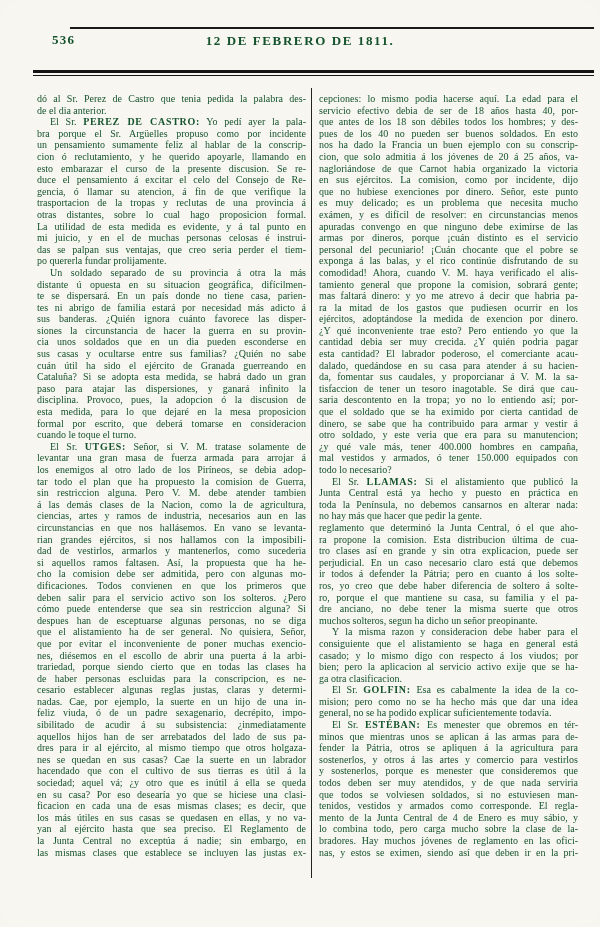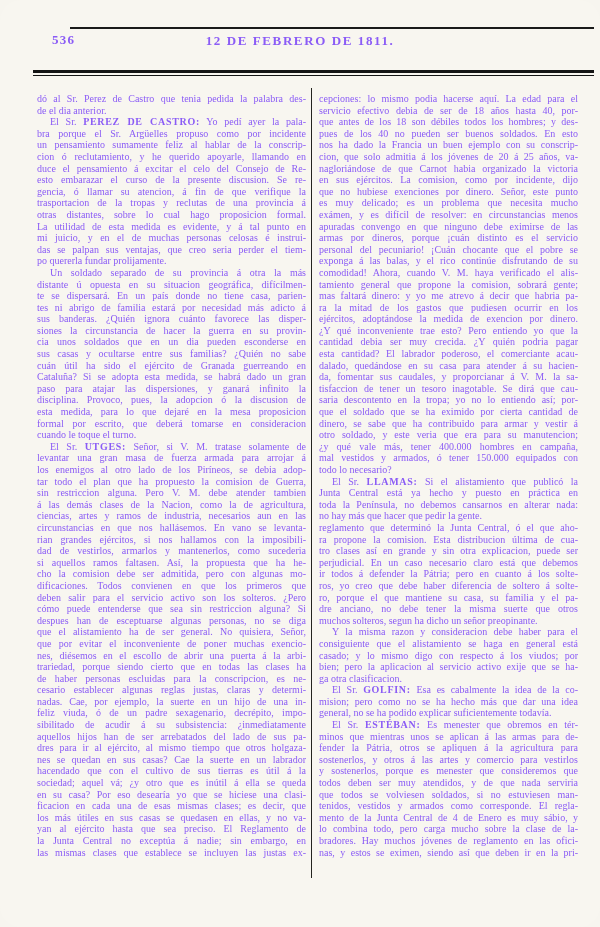--- a/index.html
+++ b/index.html
@@ -1,18 +1,18 @@
 <!DOCTYPE html>
 <html><head>
 <meta charset="utf-8">
 <style>
   html,body { margin:0; padding:0; }
   body { width:600px; height:927px; background:#f7f5ef; }
   .page { position:relative; width:600px; height:927px; background:#f8f6f0;
-          font-family:"Liberation Serif", serif; color:#8b5cf6; overflow:hidden;border-radius:21px; }
+          font-family:"Liberation Serif", serif; color:#14532d; overflow:hidden;border-radius:21px; }
   .top-rule { position:absolute; left:70px; top:27px; width:524px; height:2px; background:#1a1a1a; }
   .pagenum { position:absolute; left:52px; top:32px; font-size:13px; font-weight:bold; letter-spacing:1.2px; }
   .date-heading { position:absolute; left:0; right:0; top:33px; text-align:center;
                   font-size:13px; font-weight:bold; letter-spacing:1.6px; }
   .double-rule { position:absolute; left:33px; top:70px; width:561px; }
   .double-rule .thick { height:3px; background:#151515; }
   .double-rule .thin  { margin-top:2px; height:1px; background:#151515; }
   .divider { position:absolute; left:311px; top:88px; width:1px; height:790px; background:#24241f; }
   .col { position:absolute; top:93px; font-size:10px; line-height:11.6px; }
   .col-left  { left:37px;  width:269px; }
@@ -36,22 +36,22 @@
     <div class="thick"></div>
     <div class="thin"></div>
   </div>
   <div class="col col-left">
       <div class="line"><span>dó al Sr. Perez de Castro que tenia pedida la palabra des-</span></div>
       <div class="line last"><span>de el dia anterior.</span></div>
       <div class="line indent"><span>El Sr. </span><b>PEREZ DE CASTRO:</b><span> Yo pedí ayer la pala-</span></div>
       <div class="line"><span>bra porque el Sr. Argüelles propuso como por incidente</span></div>
       <div class="line"><span>un pensamiento sumamente feliz al hablar de la conscrip-</span></div>
       <div class="line"><span>cion ó reclutamiento, y he querido apoyarle, llamando en</span></div>
+      <div class="line"><span>esto embarazar el curso de la presente discusion. Se re-</span></div>
       <div class="line"><span>duce el pensamiento á excitar el celo del Consejo de Re-</span></div>
-      <div class="line"><span>esto embarazar el curso de la presente discusion. Se re-</span></div>
       <div class="line"><span>gencia, ó llamar su atencion, á fin de que verifique la</span></div>
       <div class="line"><span>trasportacion de la tropas y reclutas de una provincia á</span></div>
       <div class="line"><span>otras distantes, sobre lo cual hago proposicion formal.</span></div>
       <div class="line"><span>La utilidad de esta medida es evidente, y á tal punto en</span></div>
       <div class="line"><span>mi juicio, y en el de muchas personas celosas é instrui-</span></div>
       <div class="line"><span>das se palpan sus ventajas, que creo seria perder el tiem-</span></div>
       <div class="line last"><span>po quererla fundar prolijamente.</span></div>
       <div class="line indent"><span>Un soldado separado de su provincia á otra la más</span></div>
       <div class="line"><span>distante ú opuesta en su situacion geográfica, difícilmen-</span></div>
       <div class="line"><span>te se dispersará. En un país donde no tiene casa, parien-</span></div>

